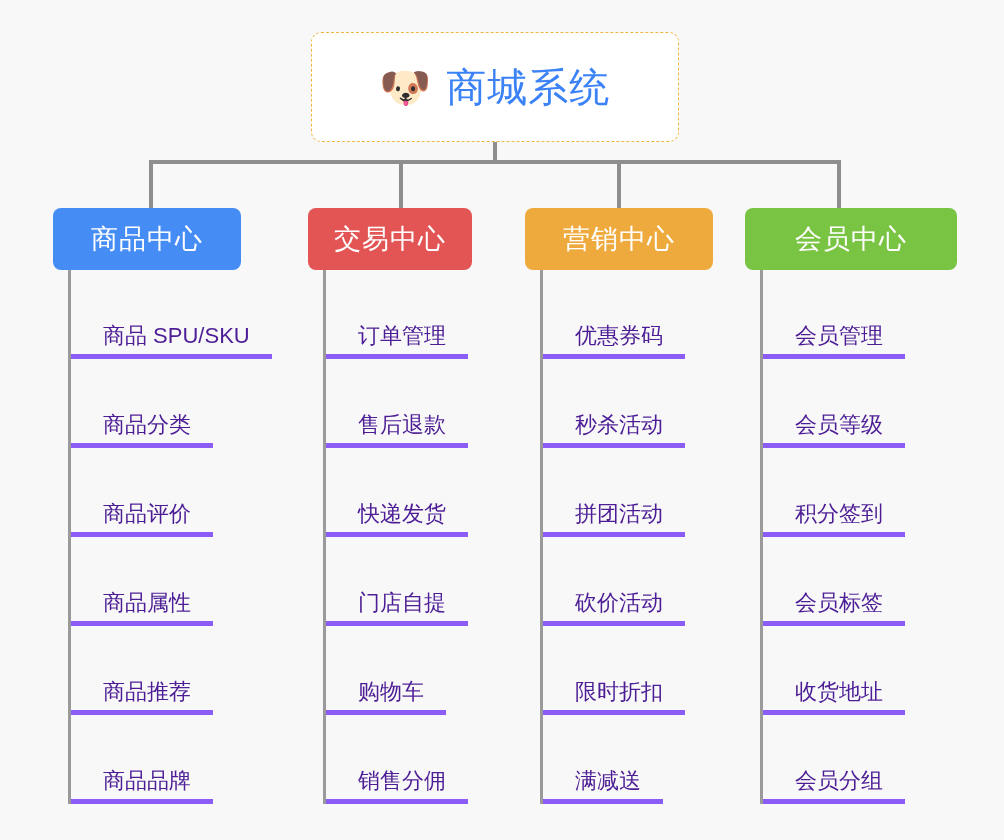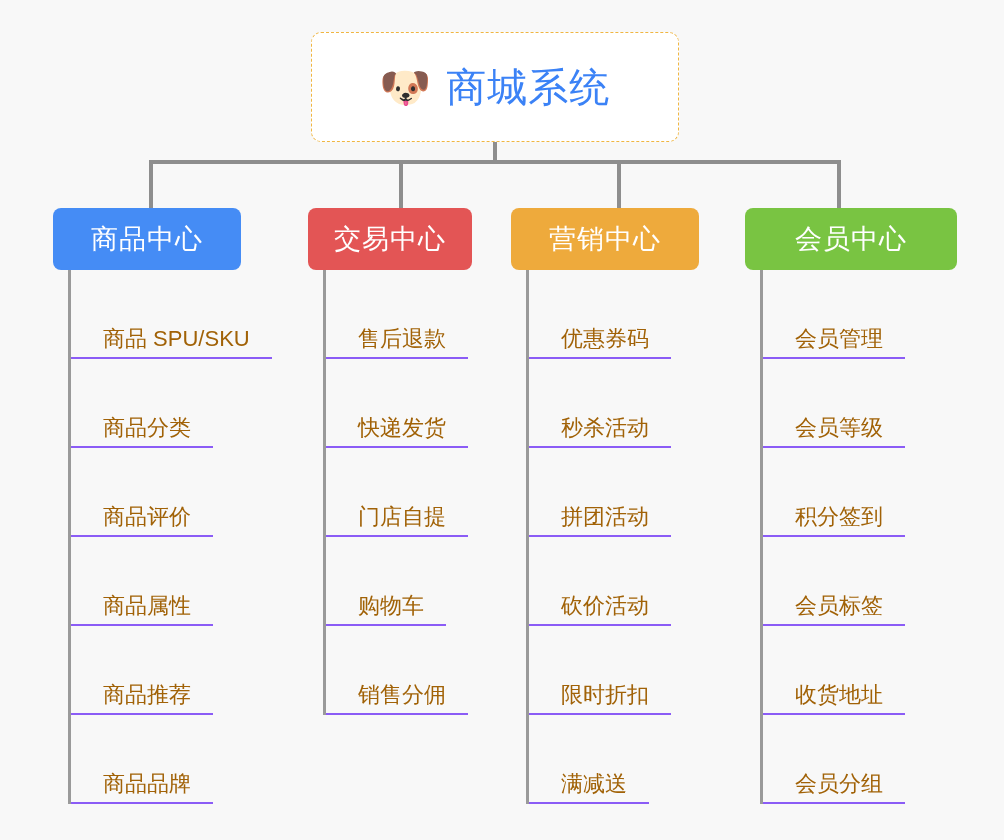--- a/index.html
+++ b/index.html
@@ -86,34 +86,34 @@
     padding-top: 0px;
   }
   .leaf {
     position: relative;
     height: 89px;
     display: flex;
     align-items: flex-end;
   }
   .leaf-inner {
     display: inline-block;
-    border-bottom: 2px solid #8b5cf6;
+    border-bottom: 5px solid #8b5cf6;
     padding: 0 22px 6px 32px;
     font-size: 22px;
-    color: #a16207;
+    color: #4c1d95;
     white-space: nowrap;
     line-height: 1.1;
   }
 
   
   .branch-0 { left: 53px; }
   .branch-0 .branch-header { width: 188px; background: #458cf5; }
   .branch-1 { left: 308px; }
   .branch-1 .branch-header { width: 164px; background: #e35555; font-family: Liberation Serif, serif; }
-  .branch-2 { left: 511px; }
+  .branch-2 { left: 525px; }
   .branch-2 .branch-header { width: 188px; background: #eeaa3c; }
   .branch-3 { left: 745px; }
   .branch-3 .branch-header { width: 212px; background: #79c442; }
 </style>
 </head>
 <body>
 
 <div id="canvas">
 
   <div class="root-node">
@@ -157,20 +157,23 @@
           </div>
       </div>
     </div>
 
     <div class="branch branch-1">
       <div class="branch-header">
         <span>交易中心</span>
       </div>
       <div class="branch-body">
         <div class="leaf">
+            <span class="leaf-inner">订单管理</span>
+          </div>
+        <div class="leaf">
             <span class="leaf-inner">售后退款</span>
           </div>
         <div class="leaf">
             <span class="leaf-inner">快递发货</span>
           </div>
         <div class="leaf">
             <span class="leaf-inner">门店自提</span>
           </div>
         <div class="leaf">
             <span class="leaf-inner">购物车</span>

